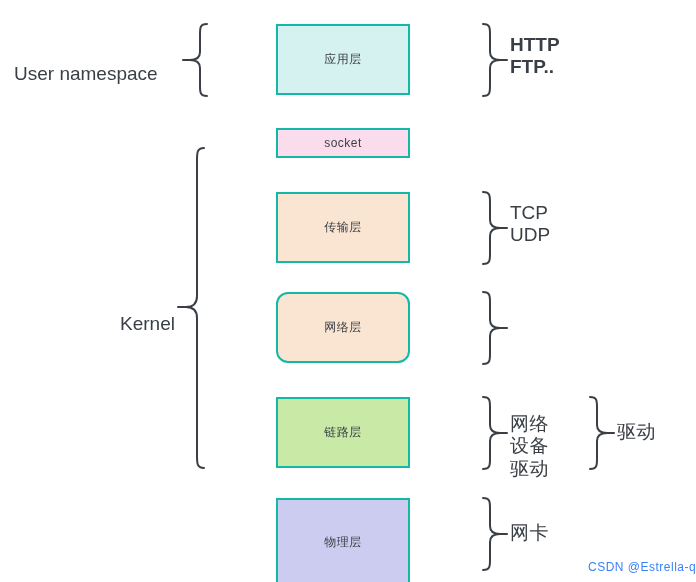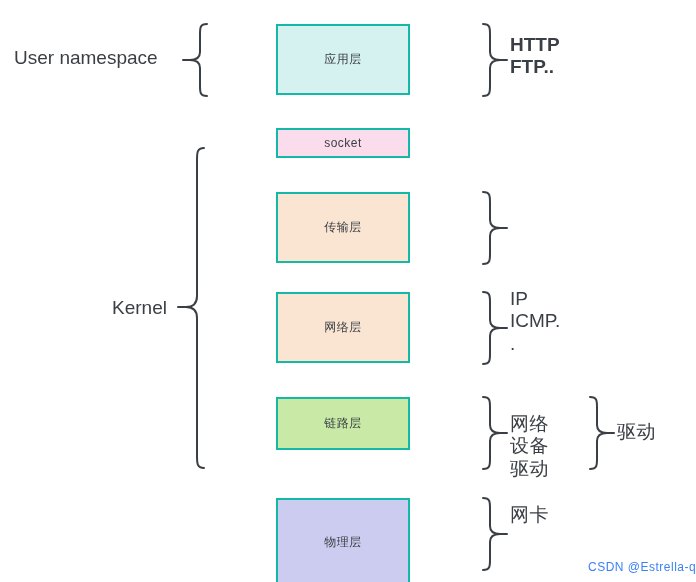--- a/index.html
+++ b/index.html
@@ -38,20 +38,21 @@
   .layer-box.link     { background: #c8eaa6; }
   .layer-box.physical { background: #ccccf0; }
 
   
   .group-label {
     position: absolute;
     font-size: 19px;
     color: #3a3f45;
     white-space: nowrap;
     line-height: 1.15;
+    margin-top: 16px;
   }
   .anno {
     position: absolute;
     font-size: 19px;
     color: #3a3f45;
     line-height: 1.18;
     white-space: pre-line;
   }
   .anno.cjk { letter-spacing: 0.5px; }
 
@@ -74,21 +75,21 @@
     white-space: nowrap;
   }
 </style>
 </head>
 <body>
 
 <div id="canvas">
 
   <div class="group-label" style="left:14px; top:47px;">User namespace</div>
 
-  <div class="group-label" style="left:112px; top:297px;">Kernel</div>
+  <div class="group-label" style="left:120px; top:297px;">Kernel</div>
 
   <svg class="brace" style="left:183px; top:22px;" width="26" height="76" viewBox="0 0 26 76">
     <path d="M 24 2 C 17 2 17 6 17 12 L 17 30 C 17 36 13 38 7 38 C 13 38 17 40 17 46 L 17 64 C 17 70 17 74 24 74"></path>
     <path d="M 7 38 L 0 38"></path>
   </svg>
 
   <svg class="brace" style="left:178px; top:146px;" width="28" height="326" viewBox="0 0 28 326">
     <path d="M 26 2 C 19 2 19 7 19 14 L 19 150 C 19 158 15 161 8 161 C 15 161 19 164 19 172 L 19 310 C 19 317 19 322 26 322"></path>
     <path d="M 8 161 L 0 161"></path>
   </svg>
@@ -98,67 +99,66 @@
   </div>
 
   <div class="layer-box transport" style="left:276px; top:192px; width:134px; height:71px;">
     <span>传输层</span>
   </div>
 
   <div class="layer-box socket" style="left:276px; top:128px; width:134px; height:30px;">
     <span>socket</span>
   </div>
 
-  <div class="layer-box network" style="left:276px; top:292px; width:134px; height:71px;">
+  <div class="layer-box network" style="left:276px; top:292px; width:134px; height:71px;border-radius:12px;">
     <span>网络层</span>
   </div>
 
-  <div class="layer-box link" style="left:276px; top:397px; width:134px; height:53px;">
+  <div class="layer-box link" style="left:276px; top:397px; width:134px; height:71px;">
     <span>链路层</span>
   </div>
 
   <div class="layer-box physical" style="left:276px; top:498px; width:134px; height:89px;">
     <span>物理层</span>
   </div>
 
   <svg class="brace" style="left:481px; top:22px;" width="26" height="76" viewBox="0 0 26 76">
     <path d="M 2 2 C 9 2 9 6 9 12 L 9 30 C 9 36 13 38 19 38 C 13 38 9 40 9 46 L 9 64 C 9 70 9 74 2 74"></path>
     <path d="M 19 38 L 26 38"></path>
   </svg>
   <div class="anno" style="left:510px; top:34px;font-weight:bold;">HTTP
 FTP..</div>
 
   <svg class="brace" style="left:481px; top:190px;" width="26" height="76" viewBox="0 0 26 76">
     <path d="M 2 2 C 9 2 9 6 9 12 L 9 30 C 9 36 13 38 19 38 C 13 38 9 40 9 46 L 9 64 C 9 70 9 74 2 74"></path>
     <path d="M 19 38 L 26 38"></path>
   </svg>
+  <div class="anno" style="left:510px; top:202px;">TCP
+UDP</div>
 
   <svg class="brace" style="left:481px; top:290px;" width="26" height="76" viewBox="0 0 26 76">
     <path d="M 2 2 C 9 2 9 6 9 12 L 9 30 C 9 36 13 38 19 38 C 13 38 9 40 9 46 L 9 64 C 9 70 9 74 2 74"></path>
     <path d="M 19 38 L 26 38"></path>
   </svg>
-  <div class="anno" style="left:510px; top:288px;">IP
-ICMP.
-.</div>
 
   <svg class="brace" style="left:481px; top:395px;" width="26" height="76" viewBox="0 0 26 76">
     <path d="M 2 2 C 9 2 9 6 9 12 L 9 30 C 9 36 13 38 19 38 C 13 38 9 40 9 46 L 9 64 C 9 70 9 74 2 74"></path>
     <path d="M 19 38 L 26 38"></path>
   </svg>
   <div class="anno cjk" style="left:510px; top:413px;">网络
 设备
 驱动</div>
 
   <svg class="brace" style="left:588px; top:395px;" width="26" height="76" viewBox="0 0 26 76">
     <path d="M 2 2 C 9 2 9 6 9 12 L 9 30 C 9 36 13 38 19 38 C 13 38 9 40 9 46 L 9 64 C 9 70 9 74 2 74"></path>
     <path d="M 19 38 L 26 38"></path>
   </svg>
   <div class="anno cjk" style="left:617px; top:421px;">驱动</div>
 
   <svg class="brace" style="left:481px; top:496px;" width="26" height="76" viewBox="0 0 26 76">
     <path d="M 2 2 C 9 2 9 6 9 12 L 9 30 C 9 36 13 38 19 38 C 13 38 9 40 9 46 L 9 64 C 9 70 9 74 2 74"></path>
     <path d="M 19 38 L 26 38"></path>
   </svg>
-  <div class="anno cjk" style="left:510px; top:504px;">网卡</div>
+  <div class="anno cjk" style="left:510px; top:522px;">网卡</div>
 
   <div class="watermark" style="left:588px; top:560px;">CSDN @Estrella-q</div>
 
 </div>
 
 </body></html>

